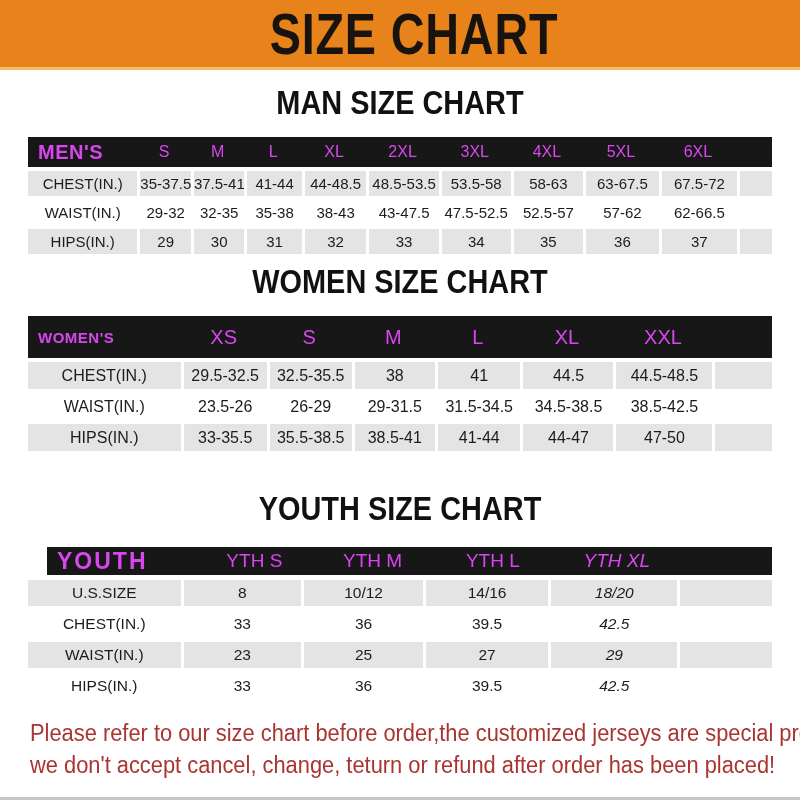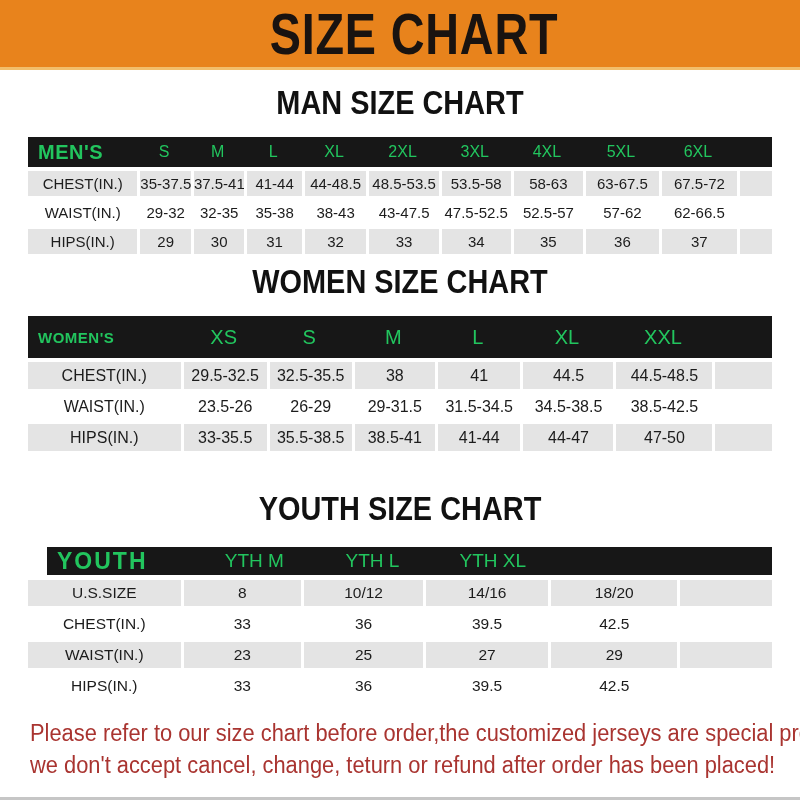--- a/index.html
+++ b/index.html
@@ -39,21 +39,21 @@
   .title-women{margin-top:10px;}
   .title-youth{margin-top:40px;}
 
   
   .tbl{width:744px;margin:0 auto 0 28px;}
   .tbl-men{margin-top:18px;}
   .tbl-women{margin-top:18px;}
   .tbl-youth{margin-top:22px;}
 
   .thead{
-    display:flex;align-items:center;background:var(--header-bg);color:#22c55e;
+    display:flex;align-items:center;background:var(--header-bg);color:#d946ef;
   }
   .thead-men{height:30px;}
   .thead-women{height:42px;}
   .thead-youth{height:28px;margin-left:19px;}
   .hlabel{
     font-weight:bold;padding-left:10px;text-align:left;white-space:nowrap;
     letter-spacing:0.5px;
   }
   .thead-men .hlabel{font-size:20px;}
   .thead-women .hlabel{font-size:15px;}
@@ -96,21 +96,21 @@
   .cols-women > div:nth-child(5){width:11.5%;}
   .cols-women > div:nth-child(6){width:12.5%;}
   .cols-women > div:nth-child(7){width:13.3%;}
   .cols-women > div:nth-child(8){width:8%;}
 
   
   .cols-youth > div:nth-child(1){width:20.5%;}
   .cols-youth > div:nth-child(2){width:16.2%;}
   .cols-youth > div:nth-child(3){width:16.4%;}
   .cols-youth > div:nth-child(4){width:16.8%;}
-  .cols-youth > div:nth-child(5){width:17.4%;}
+  .cols-youth > div:nth-child(5){width:17.4%;font-style:italic;}
   .cols-youth > div:nth-child(6){width:12.7%;}
 
   
   .footer{
     margin:18px 0 0 30px;color:var(--footer-red);
     font-size:23px;line-height:32px;font-weight:500;
     transform:scaleX(0.95);transform-origin:0 0;white-space:nowrap;
   }
   .bottom-edge{
     position:absolute;left:0;bottom:0;width:100%;height:3px;background:#C6C6C6;
@@ -227,20 +227,21 @@
       <div></div>
     </div>
   </div>
 </div>
 
 <div class="section-title title-youth">YOUTH SIZE CHART</div>
 
 <div class="tbl tbl-youth">
   <div class="thead thead-youth cols-youth">
     <div class="hlabel">YOUTH</div>
+    <div class="hcol">YTH S</div>
     <div class="hcol">YTH M</div>
     <div class="hcol">YTH L</div>
     <div class="hcol">YTH XL</div>
     <div class="hcol"></div>
   </div>
   <div class="tbody tbody-youth">
     <div class="trow cols-youth">
       <div>U.S.SIZE</div>
       <div>8</div>
       <div>10/12</div>

